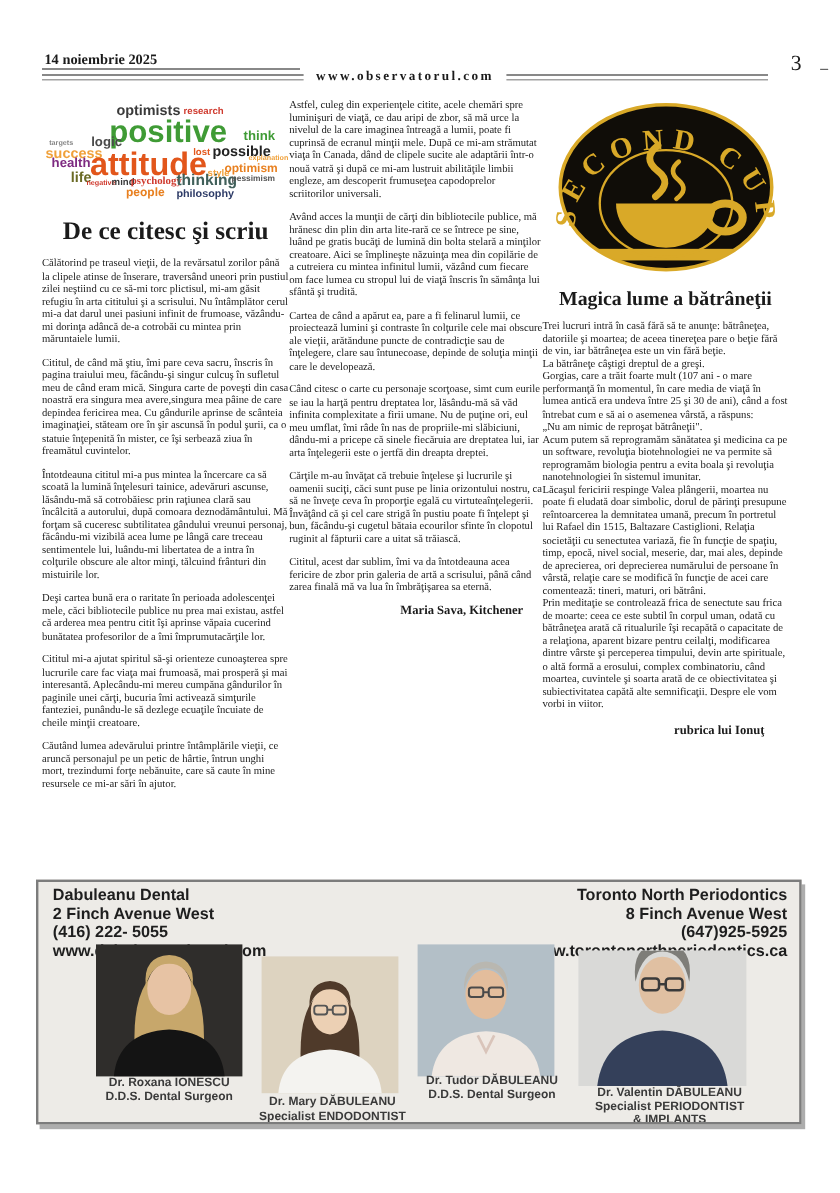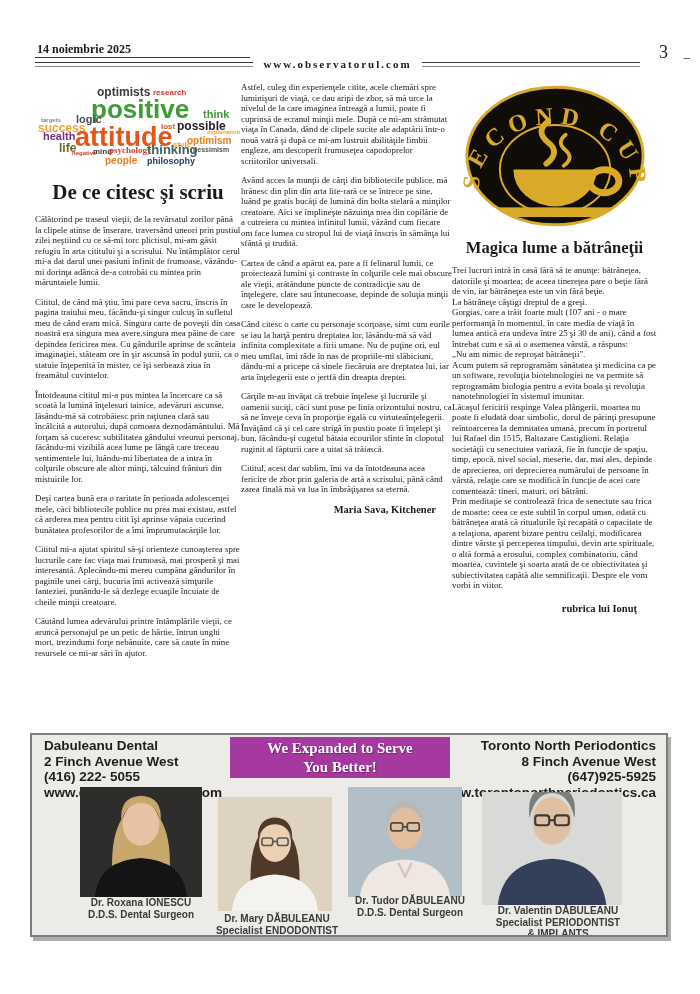--- a/index.html
+++ b/index.html
@@ -157,24 +157,20 @@
   </div>
 
   <div class="ad">
     <div class="ad-left">
       <div>Dabuleanu Dental</div>
       <div>2 Finch Avenue West</div>
       <div>(416) 222- 5055</div>
       <div>www.dabuleanu-dental.com</div>
     </div>
 
-    <div class="banner">
-      <div>We Expanded to Serve</div>
-      <div>You Better!</div>
-    </div>
 
     <div class="ad-right">
       <div>Toronto North Periodontics</div>
       <div>8 Finch Avenue West</div>
       <div>(647)925-5925</div>
       <div>www.torontonorthperiodontics.ca</div>
     </div>
 
     <div class="photo p1">
       <svg viewBox="0 0 100 110" preserveAspectRatio="xMidYMax slice">

